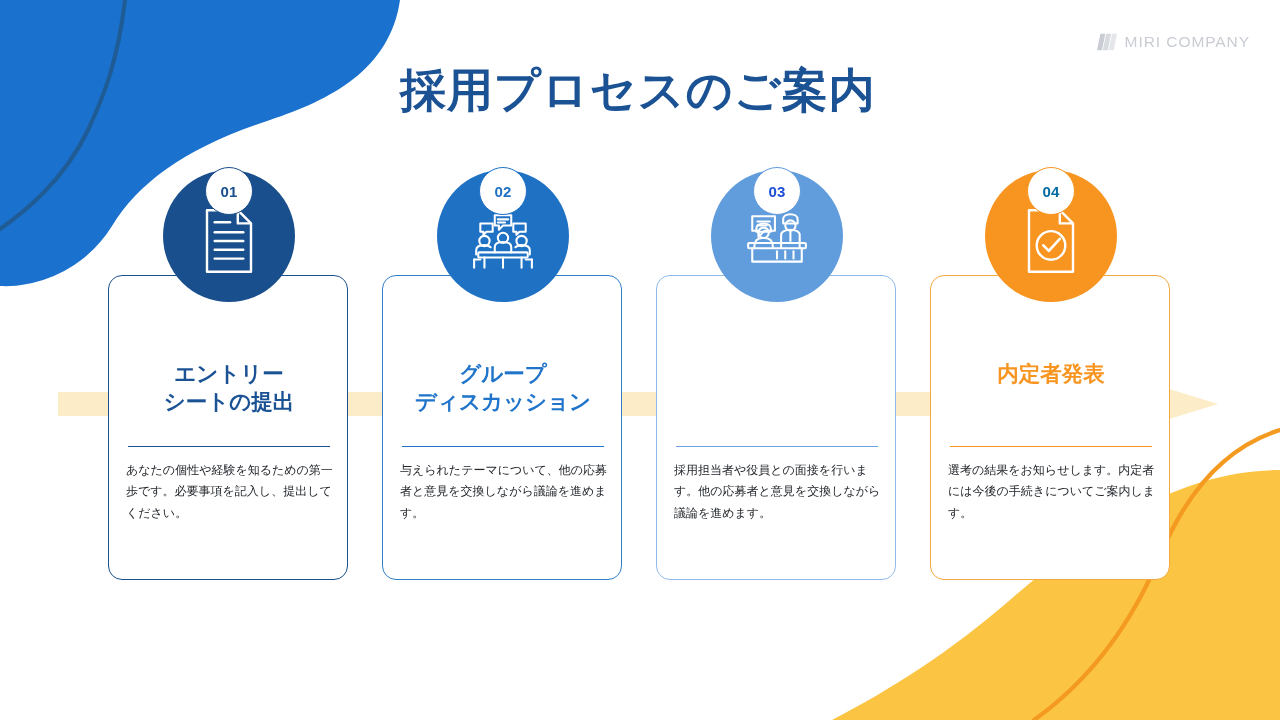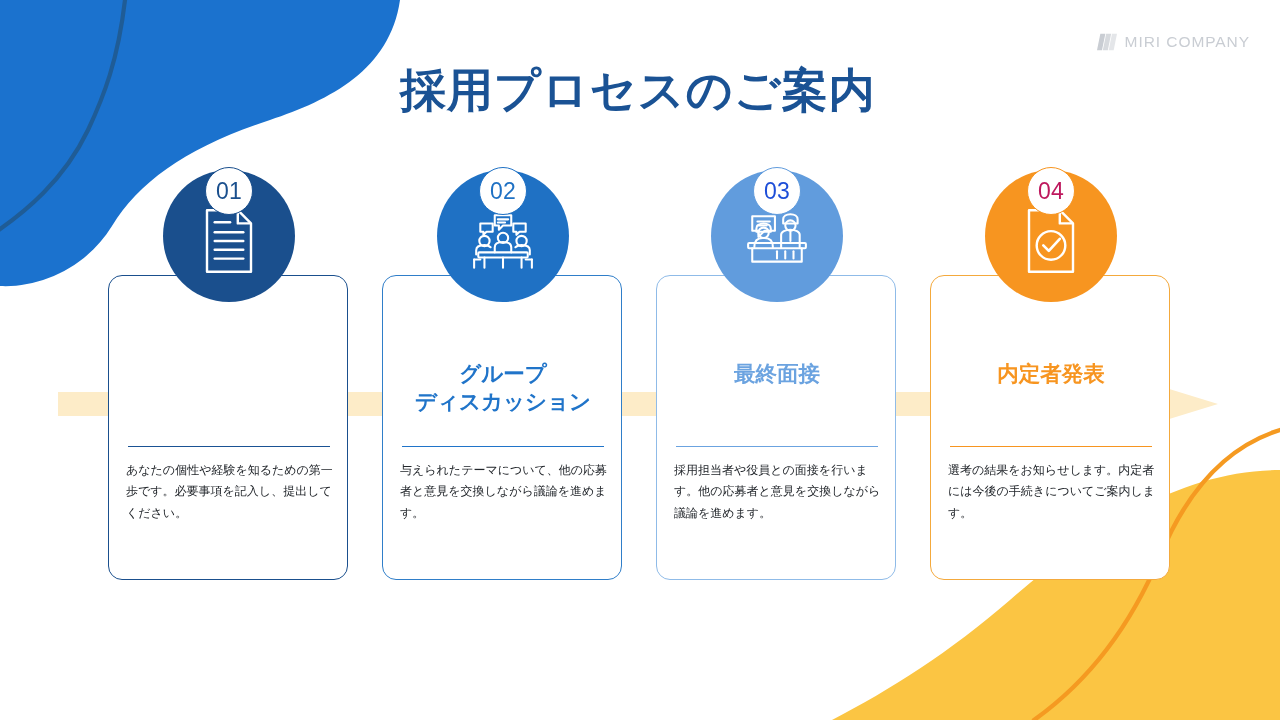--- a/index.html
+++ b/index.html
@@ -96,22 +96,22 @@
   .num-circle {
     position:absolute;
     left:50%; top:-3px;
     transform:translateX(-50%);
     width:48px; height:48px;
     border-radius:50%;
     background:#ffffff;
     border:1.5px solid #2f6fb0;
     display:flex; align-items:center; justify-content:center;
     z-index:6;
-    font-size:23px;
-    font-weight:400;
+    font-size:15px;
+    font-weight:700;
     letter-spacing:.01em;
   }
 
   .card-title {
     position:absolute;
     left:12px; right:12px;
     top:190px;
     text-align:center;
     font-size:21.5px;
     font-weight:700;
@@ -180,20 +180,22 @@
           <line x1="11" y1="22" x2="37" y2="22"></line>
           <line x1="11" y1="30" x2="37" y2="30"></line>
           <line x1="11" y1="38" x2="37" y2="38"></line>
           <line x1="11" y1="46" x2="37" y2="46"></line>
         </g>
       </svg>
     </div>
     <div class="num-circle" style="color: rgb(26, 79, 141); border-color: rgb(26, 79, 141);">
       <span>01</span>
     </div>
+    <div class="card-title" style="color: rgb(26, 82, 148);">エントリー
+シートの提出</div>
     <div class="card-divider" style="border-top-color: rgb(26, 82, 148);"></div>
     <p class="card-body">あなたの個性や経験を知るための第一歩です。必要事項を記入し、提出してください。</p>
   </div>
 
   <div class="card-wrap c1">
     <div class="card-box" style="border-color: rgb(47, 126, 201);"></div>
     <div class="badge-circle" style="background: rgb(31, 113, 196);">
       <svg class="badge-icon" viewBox="0 0 64 60">
         <g fill="none" stroke="#fff" stroke-width="2" stroke-linejoin="round" stroke-linecap="round">
           <path d="M24 5 H40 V15 H32 L28 19 V15 H24 Z"></path>
@@ -249,36 +251,35 @@
               <line x1="32" y1="40" x2="32" y2="47"></line>
               <line x1="40" y1="40" x2="40" y2="47"></line>
               <line x1="48" y1="40" x2="48" y2="47"></line>
             </g>
         </g>
       </svg>
     </div>
     <div class="num-circle" style="color: #1d4ed8; border-color: rgb(97, 156, 221);">
       <span>03</span>
     </div>
-    <div class="card-title" style="color: rgb(107, 163, 224);">最終面接</div>
     <div class="card-divider" style="border-top-color: rgb(107, 163, 224);"></div>
     <p class="card-body">採用担当者や役員との面接を行います。他の応募者と意見を交換しながら議論を進めます。</p>
   </div>
 
   <div class="card-wrap c3">
     <div class="card-box" style="border-color: rgb(244, 169, 60);"></div>
     <div class="badge-circle" style="background: rgb(247, 149, 32);">
       <svg class="badge-icon" viewBox="0 0 48 60">
         <path d="M4 2 H32 L44 14 V58 H4 Z" fill="none" stroke="#fff" stroke-width="2.2" stroke-linejoin="round"></path>
         <path d="M32 2 V14 H44" fill="none" stroke="#fff" stroke-width="2.2" stroke-linejoin="round"></path>
         <circle cx="24" cy="34" r="13" fill="none" stroke="#fff" stroke-width="2.2"></circle>
         <path d="M17 34 L22 39 L32 28" fill="none" stroke="#fff" stroke-width="2.4" stroke-linecap="round" stroke-linejoin="round"></path>
       </svg>
     </div>
-    <div class="num-circle" style="color: #be185d; border-color: rgb(247, 149, 32);">
+    <div class="num-circle" style="color: #0369a1; border-color: rgb(247, 149, 32);">
       <span>04</span>
     </div>
     <div class="card-title" style="color: rgb(247, 149, 32);">内定者発表</div>
     <div class="card-divider" style="border-top-color: rgb(247, 149, 32);"></div>
     <p class="card-body">選考の結果をお知らせします。内定者には今後の手続きについてご案内します。</p>
   </div>
 
 </div>
 
 </body></html>

